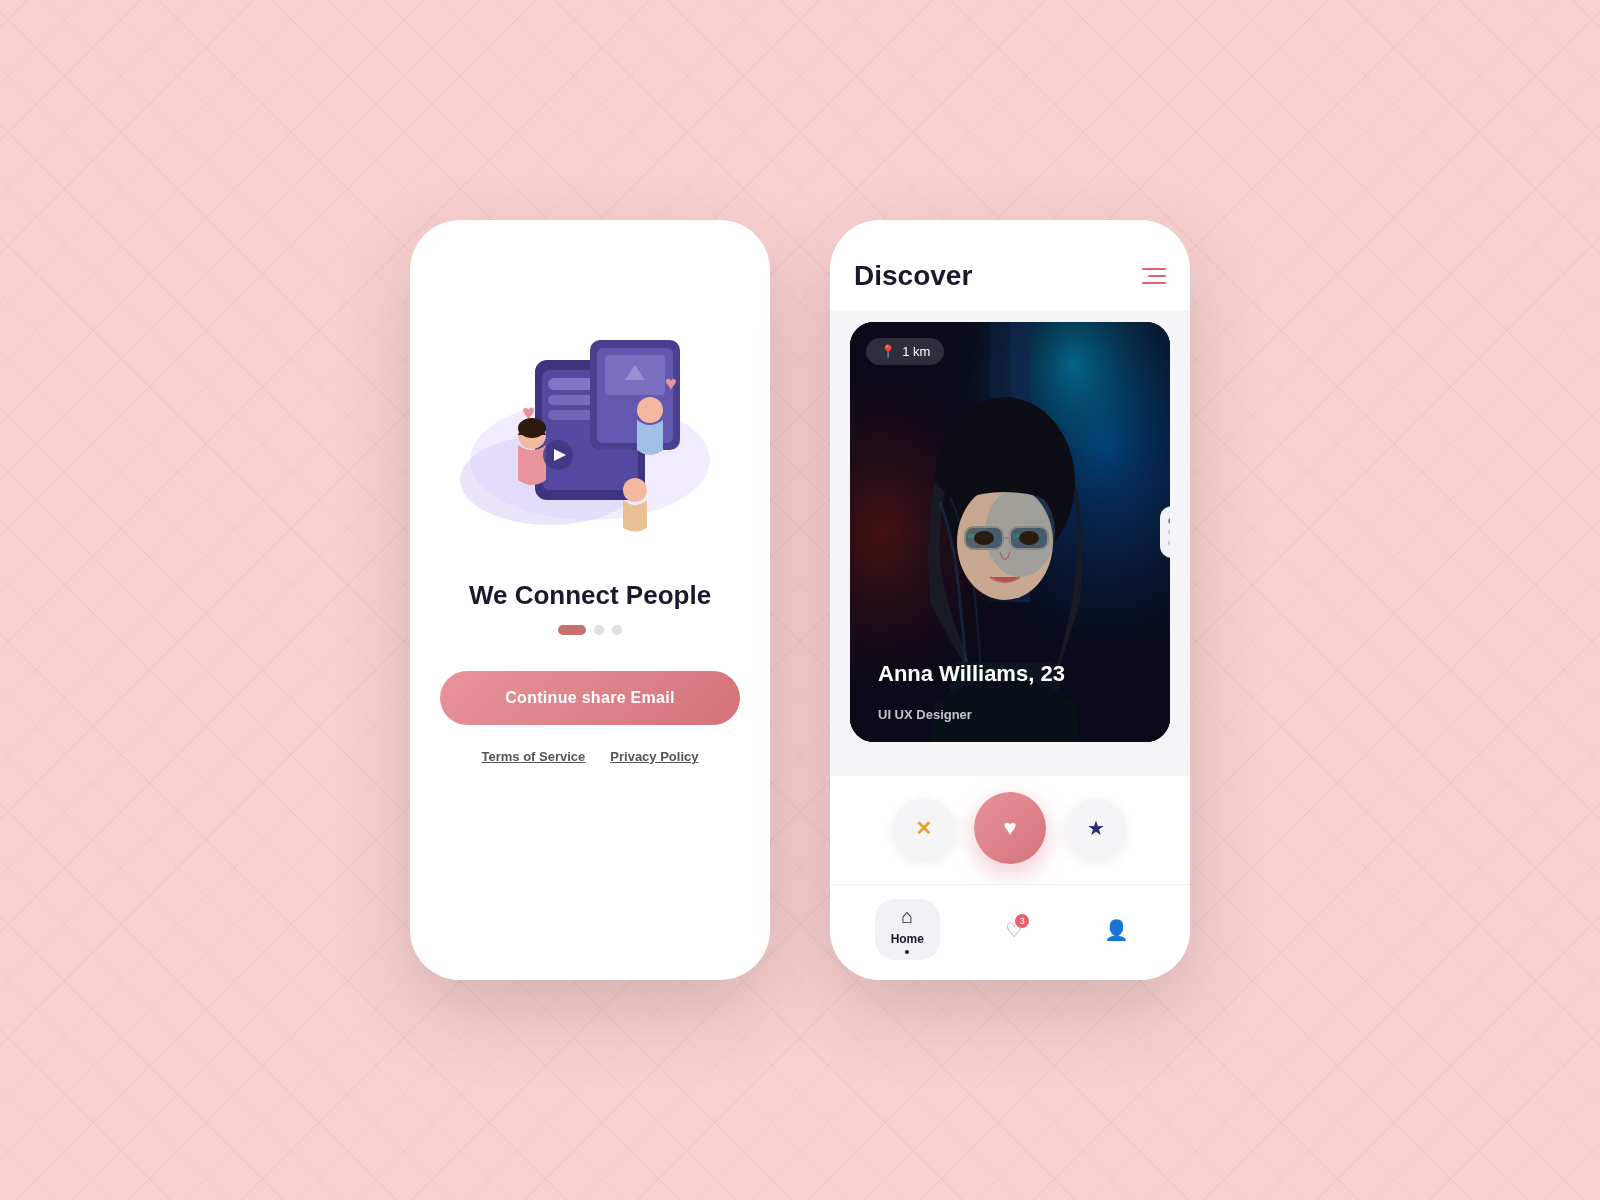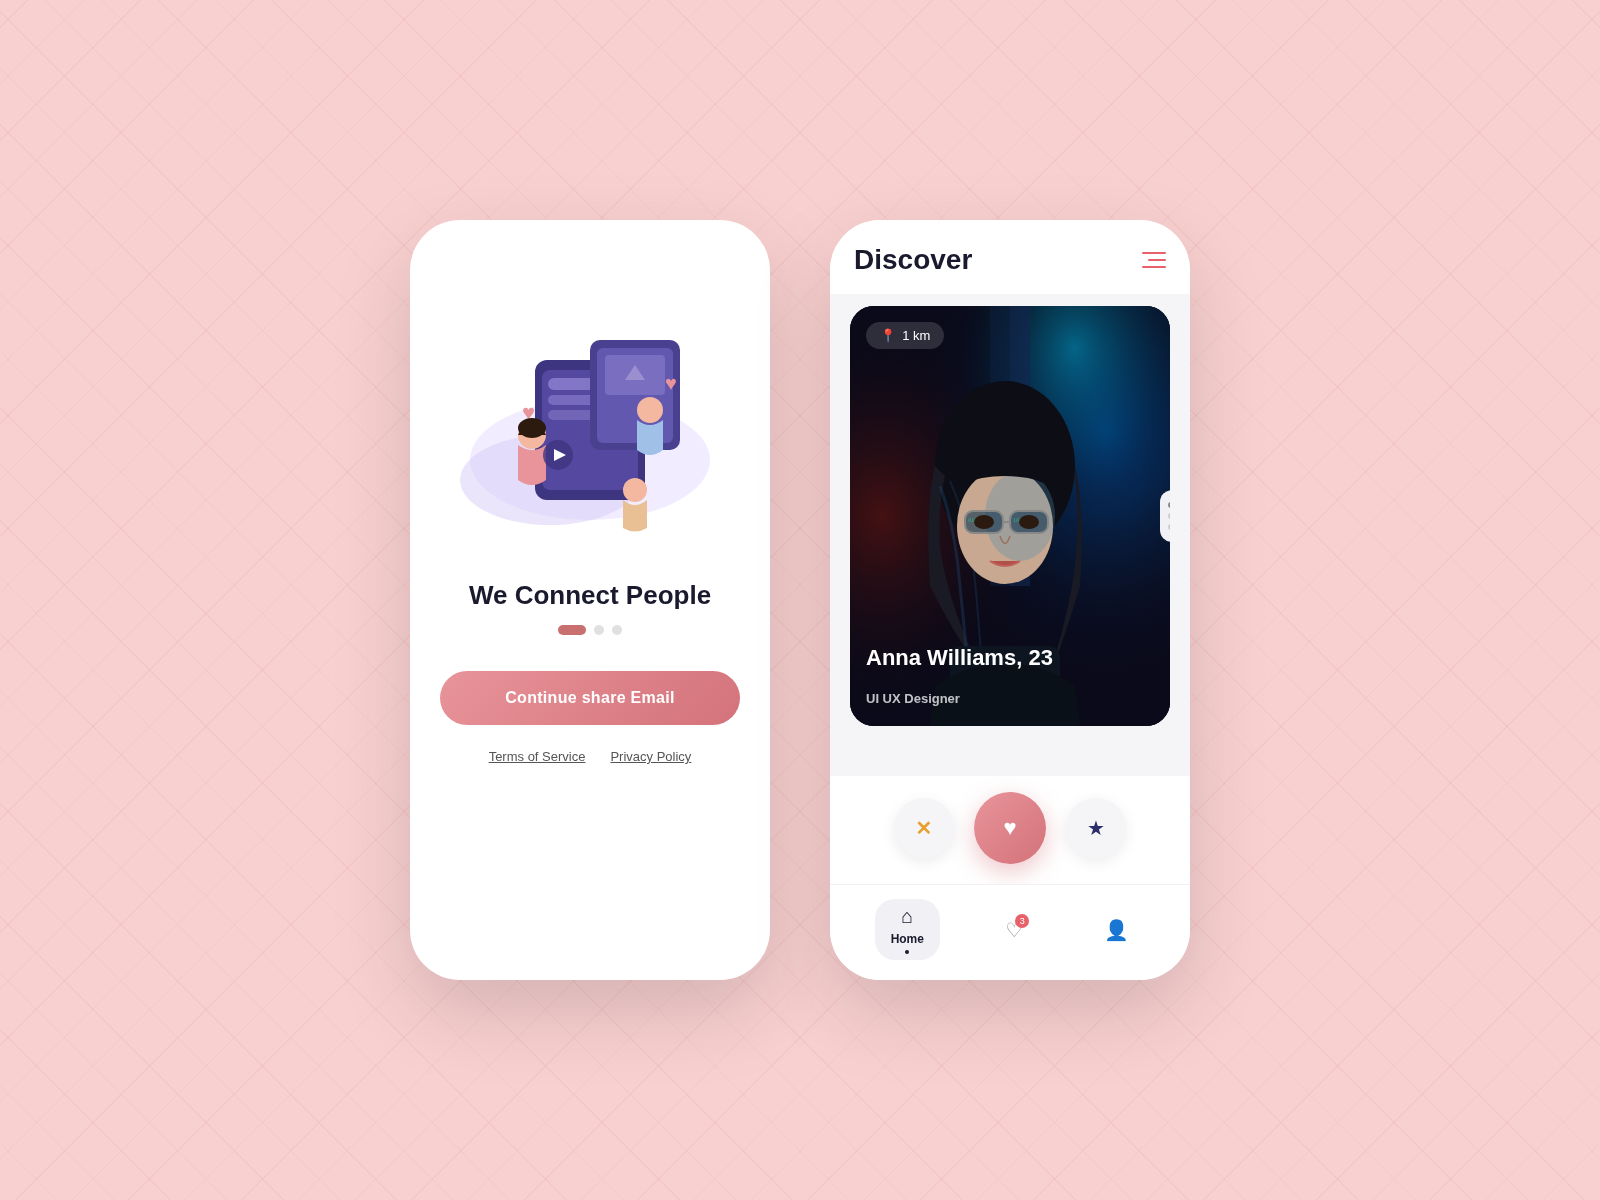--- a/index.html
+++ b/index.html
@@ -110,20 +110,21 @@
       font-size: 16px;
       font-weight: 600;
       cursor: pointer;
       margin-bottom: 24px;
       letter-spacing: 0.3px;
     }
 
     .links-row {
       display: flex;
       gap: 25px;
+      font-weight: bold;
     }
 
     .link-text {
       font-size: 13px;
       color: #555;
       text-decoration: underline;
       cursor: pointer;
     }
 
     
@@ -132,21 +133,21 @@
       height: 760px;
       display: flex;
       flex-direction: column;
       background: #f5f5f8;
     }
 
     .discover-header {
       display: flex;
       align-items: center;
       justify-content: space-between;
-      padding: 22px 24px 16px;
+      padding: 38px 24px 16px;
       background: #ffffff;
     }
 
     .discover-title {
       font-size: 28px;
       font-weight: 800;
       color: #1a1a2e;
     }
 
     .filter-icon {
@@ -238,21 +239,21 @@
       height: 6px;
       border-radius: 50%;
       background: #ccc;
     }
 
     .side-dot.active { background: #888; }
 
     .profile-info {
       position: absolute;
       bottom: 20px;
-      left: 16px;
+      left: 28px;
     }
 
     .profile-name {
       font-size: 22px;
       font-weight: 700;
       color: white;
     }
 
     .profile-job {
       font-size: 13px;

